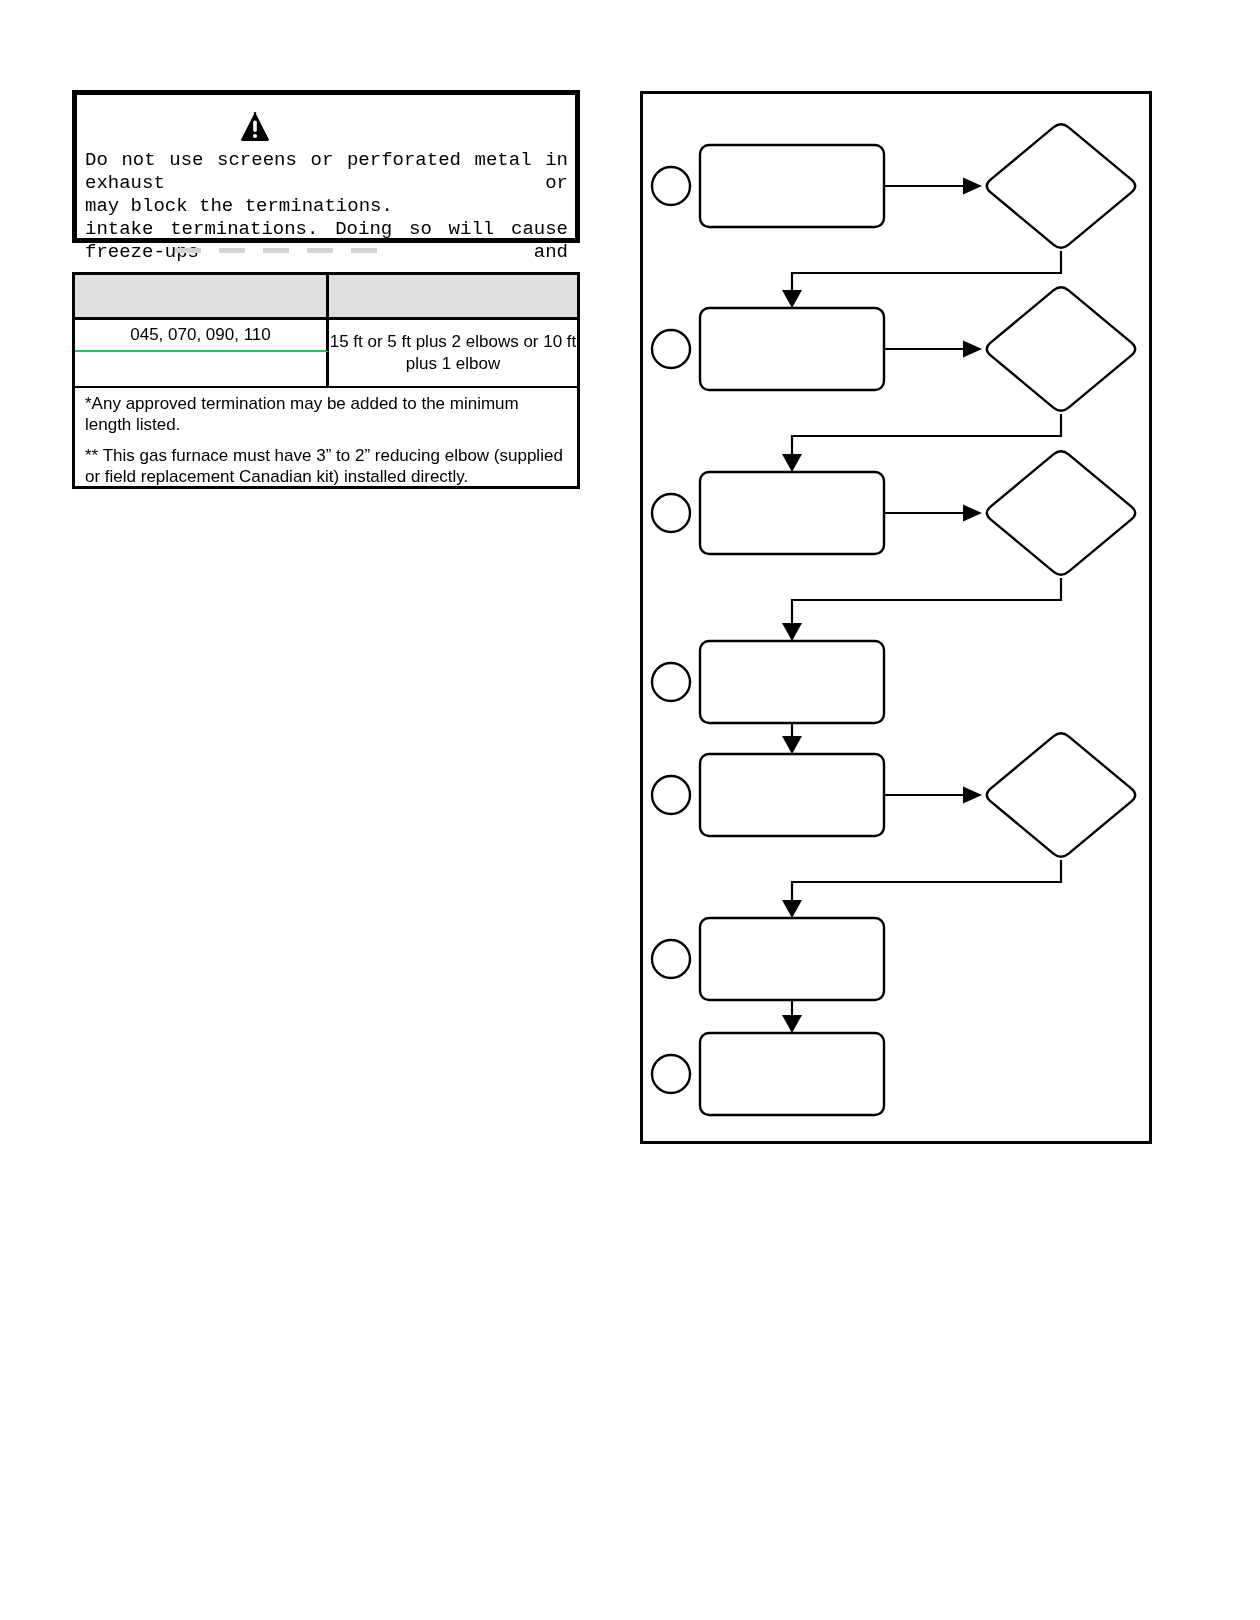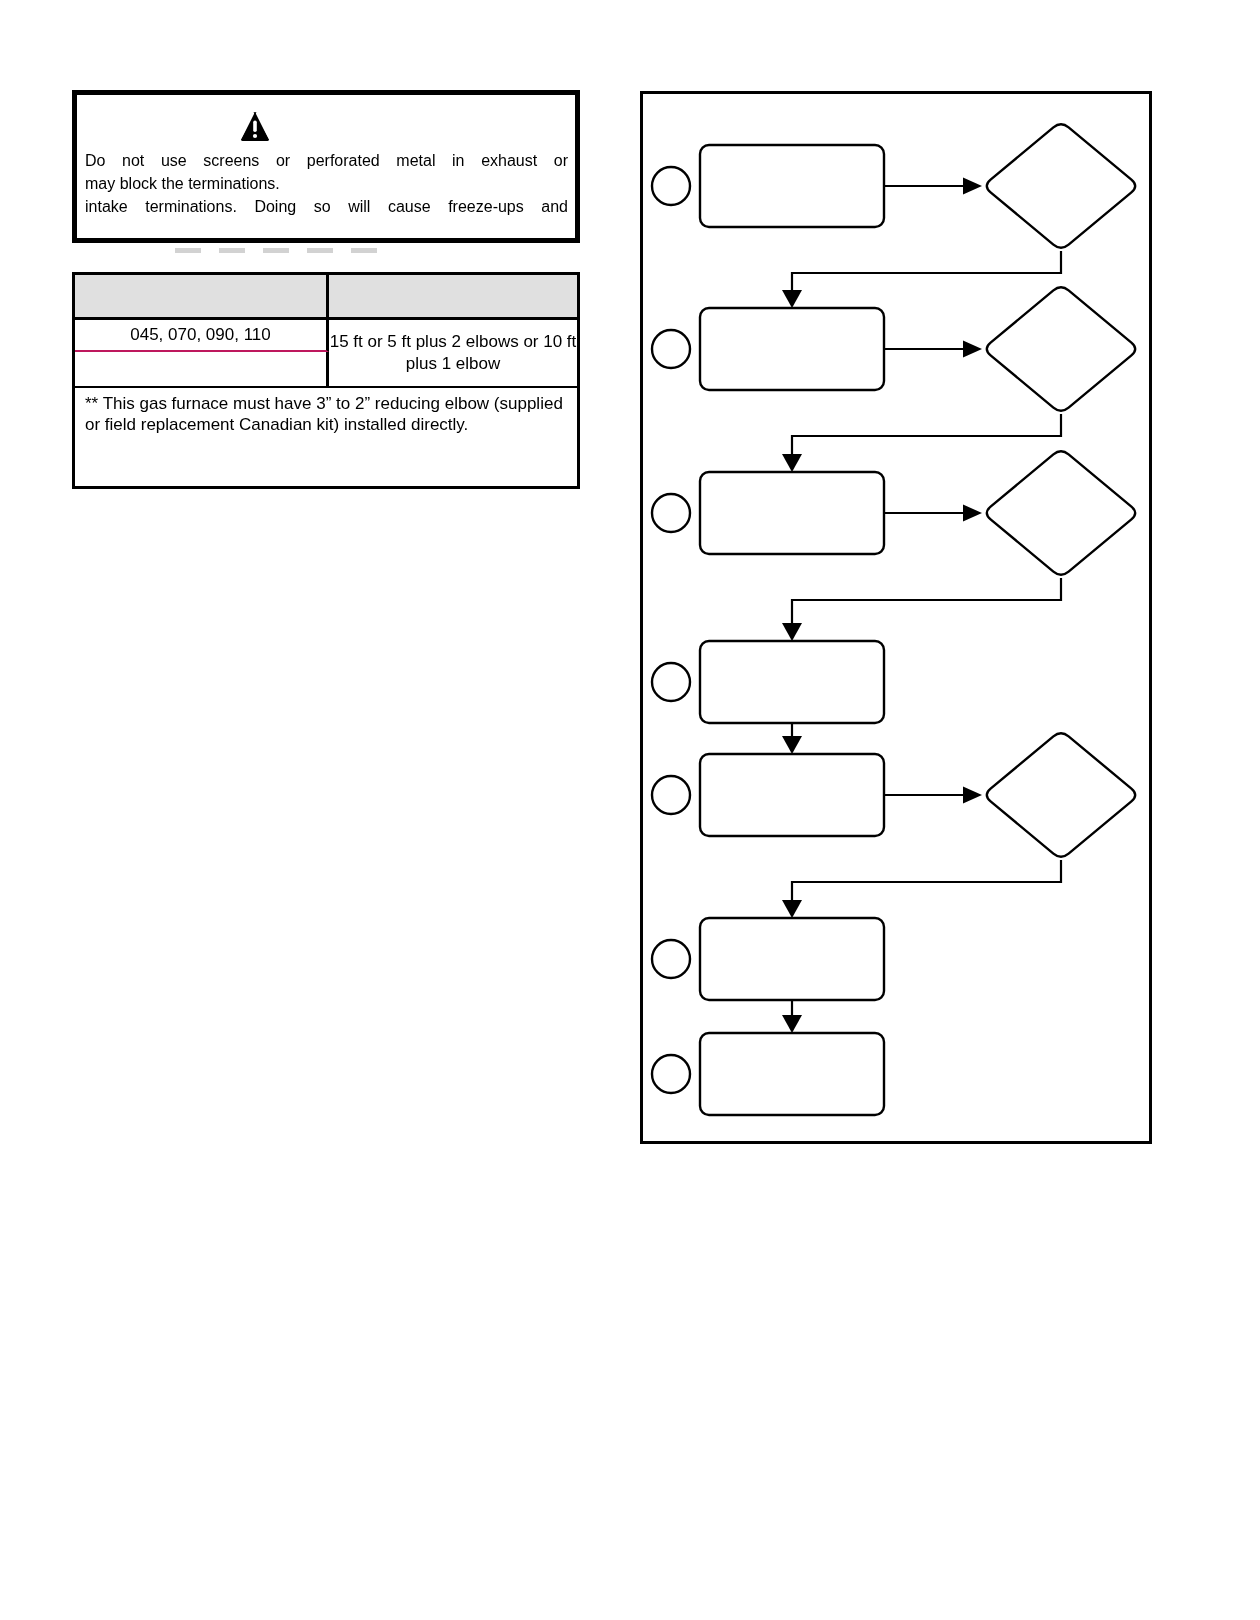--- a/index.html
+++ b/index.html
@@ -7,41 +7,41 @@
     position:relative;width:1260px;height:1620px;background:#ffffff;
     font-family:"Liberation Sans", sans-serif;color:#000;overflow:hidden;
   }
 
   
   #warning-box{
     position:absolute;left:72px;top:90px;width:508px;height:153px;
     border:5px solid #000;box-sizing:border-box;background:#fff;
   }
   #warning-icon{display:block;margin:15px 0 0 163px;width:30px;height:32px;}
-  #warning-text{margin:7px 7px 0 8px;font-size:16px;line-height:23px;}
+  #warning-text{margin:7px 7px 0 8px;font-size:19px;line-height:23px;font-family:Liberation Mono, monospace;}
   .wline{text-align:justify;}
   .wline.just{text-align-last:justify;}
 
   
   #scan-artifact{
     position:absolute;left:175px;top:248px;width:215px;height:5px;
     background:repeating-linear-gradient(90deg,#d2d2d2 0 26px,transparent 26px 44px);
   }
 
   
   #spec-table{
     position:absolute;left:72px;top:272px;width:508px;height:217px;
     border:3px solid #000;box-sizing:border-box;background:#fff;
     display:grid;grid-template-columns:254px 1fr;grid-template-rows:45px 32px 34px 1fr;
     font-size:17px;
   }
   .cell{box-sizing:border-box;}
   #th-models{grid-row:1;grid-column:1;background:#e0e0e0;border-right:3px solid #000;border-bottom:3px solid #000;}
   #th-length{grid-row:1;grid-column:2;background:#e0e0e0;border-bottom:3px solid #000;}
-  #cell-models{grid-row:2;grid-column:1;border-right:3px solid #000;border-bottom:2px solid #be185d;
+  #cell-models{grid-row:2;grid-column:1;border-right:3px solid #000;border-bottom:2px solid #22c55e;
     display:flex;align-items:center;justify-content:center;}
   #cell-empty{grid-row:3;grid-column:1;border-right:3px solid #000;}
   #cell-length{grid-row:2/4;grid-column:2;display:flex;align-items:center;justify-content:center;
     text-align:center;line-height:22px;padding:0 0;}
   #table-footer{grid-row:4;grid-column:1/3;border-top:2px solid #000;padding:5px 10px 0 10px;line-height:21px;}
   #table-footer p{margin:0 0 10px 0;}
 
   
   #flowchart{position:absolute;left:640px;top:91px;width:512px;height:1053px;}
   #flowchart svg{display:block;}
@@ -67,20 +67,21 @@
 
   <div id="scan-artifact"></div>
 
   <div id="spec-table">
     <div id="th-models" class="cell"></div>
     <div id="th-length" class="cell"></div>
     <div id="cell-models" class="cell">045, 070, 090, 110</div>
     <div id="cell-length" class="cell">15 ft or 5 ft plus 2 elbows or 10 ft plus 1 elbow</div>
     <div id="cell-empty" class="cell"></div>
     <div id="table-footer" class="cell">
+      <p>*Any approved termination may be added to the minimum length listed.</p>
       <p>** This gas furnace must have 3” to 2” reducing elbow (supplied or field replacement Canadian kit) installed directly.</p>
     </div>
   </div>
 
   <div id="flowchart">
     <svg width="512" height="1053" viewBox="0 0 512 1053" xmlns="http://www.w3.org/2000/svg">
       <defs>
         <path id="dmd" d="M -70.4 -6.3 L -7.6 -58.7 Q 0 -65 7.6 -58.7 L 70.4 -6.3 Q 78 0 70.4 6.3 L 7.6 58.7 Q 0 65 -7.6 58.7 L -70.4 6.3 Q -78 0 -70.4 -6.3 Z" fill="none" stroke="#000" stroke-width="2.4"></path>
         <g id="arrow-right-head">
             <polygon points="0,0 -19,-8.5 -19,8.5" fill="#000"></polygon>

